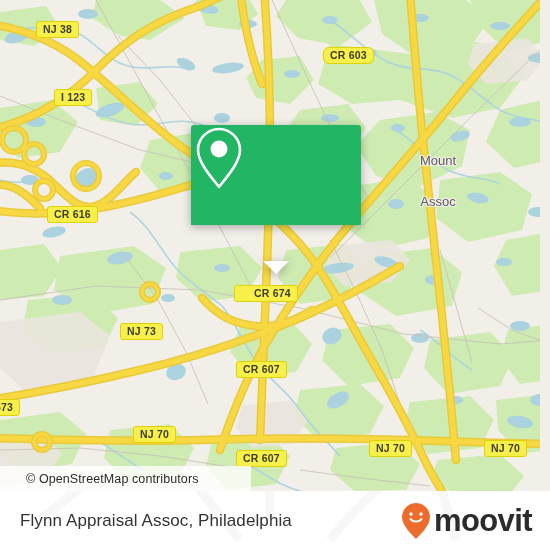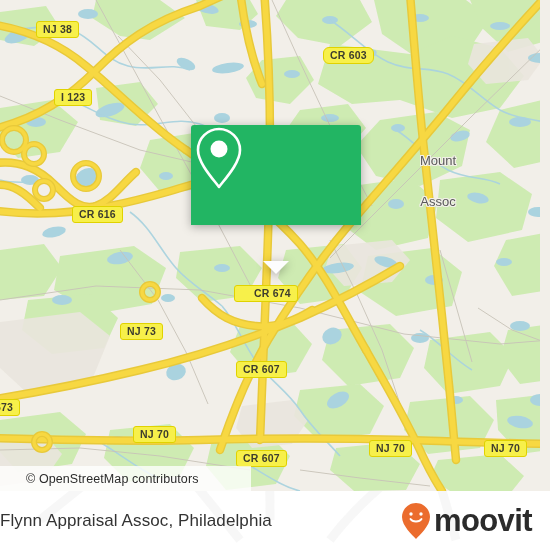--- a/index.html
+++ b/index.html
@@ -90,20 +90,21 @@
     position:absolute;left:0;top:491px;width:550px;height:59px;
     background:#ffffff;overflow:hidden;
     display:flex;align-items:center;
   }
   .bottombar .wm{
     position:absolute;left:0;top:-491px;opacity:.055;
     pointer-events:none;
   }
   .title{
     position:relative;z-index:2;
+    padding-left:20px;
     font-size:17px;color:#333333;letter-spacing:.1px;
   }
   .logo{
     position:absolute;right:18px;top:50%;transform:translateY(-50%);
     display:flex;align-items:center;z-index:2;
   }
   .logo-word{
     font-size:31px;color:#2b2b2b;letter-spacing:-0.6px;
     font-weight:bold;margin-left:2px;line-height:31px;
   }
@@ -299,21 +300,21 @@
           <circle cx="44" cy="190" r="9"></circle>
           <circle cx="150" cy="292" r="8"></circle>
           <circle cx="42" cy="442" r="8"></circle>
         </g>
       </g>
     </svg>
 
     <div class="shield" style="left:36px;top:21px;">NJ 38</div>
     <div class="shield" style="left:54px;top:89px;">I 123</div>
     <div class="shield" style="left:323px;top:47px;border-radius:6px;">CR 603</div>
-    <div class="shield" style="left:72px;top:206px;">CR 616</div>
+    <div class="shield" style="left:47px;top:206px;">CR 616</div>
     <div class="shield" style="left:234px;top:285px;padding-left:19px;">CR 674</div>
     <div class="shield" style="left:120px;top:323px;">NJ 73</div>
     <div class="shield" style="left:236px;top:361px;">CR 607</div>
     <div class="shield" style="left:-12px;top:399px;">673</div>
     <div class="shield" style="left:133px;top:426px;">NJ 70</div>
     <div class="shield" style="left:236px;top:450px;">CR 607</div>
     <div class="shield" style="left:369px;top:440px;">NJ 70</div>
     <div class="shield" style="left:484px;top:440px;">NJ 70</div>
 
     <div class="placelabel" style="left:420px;top:127px;">

